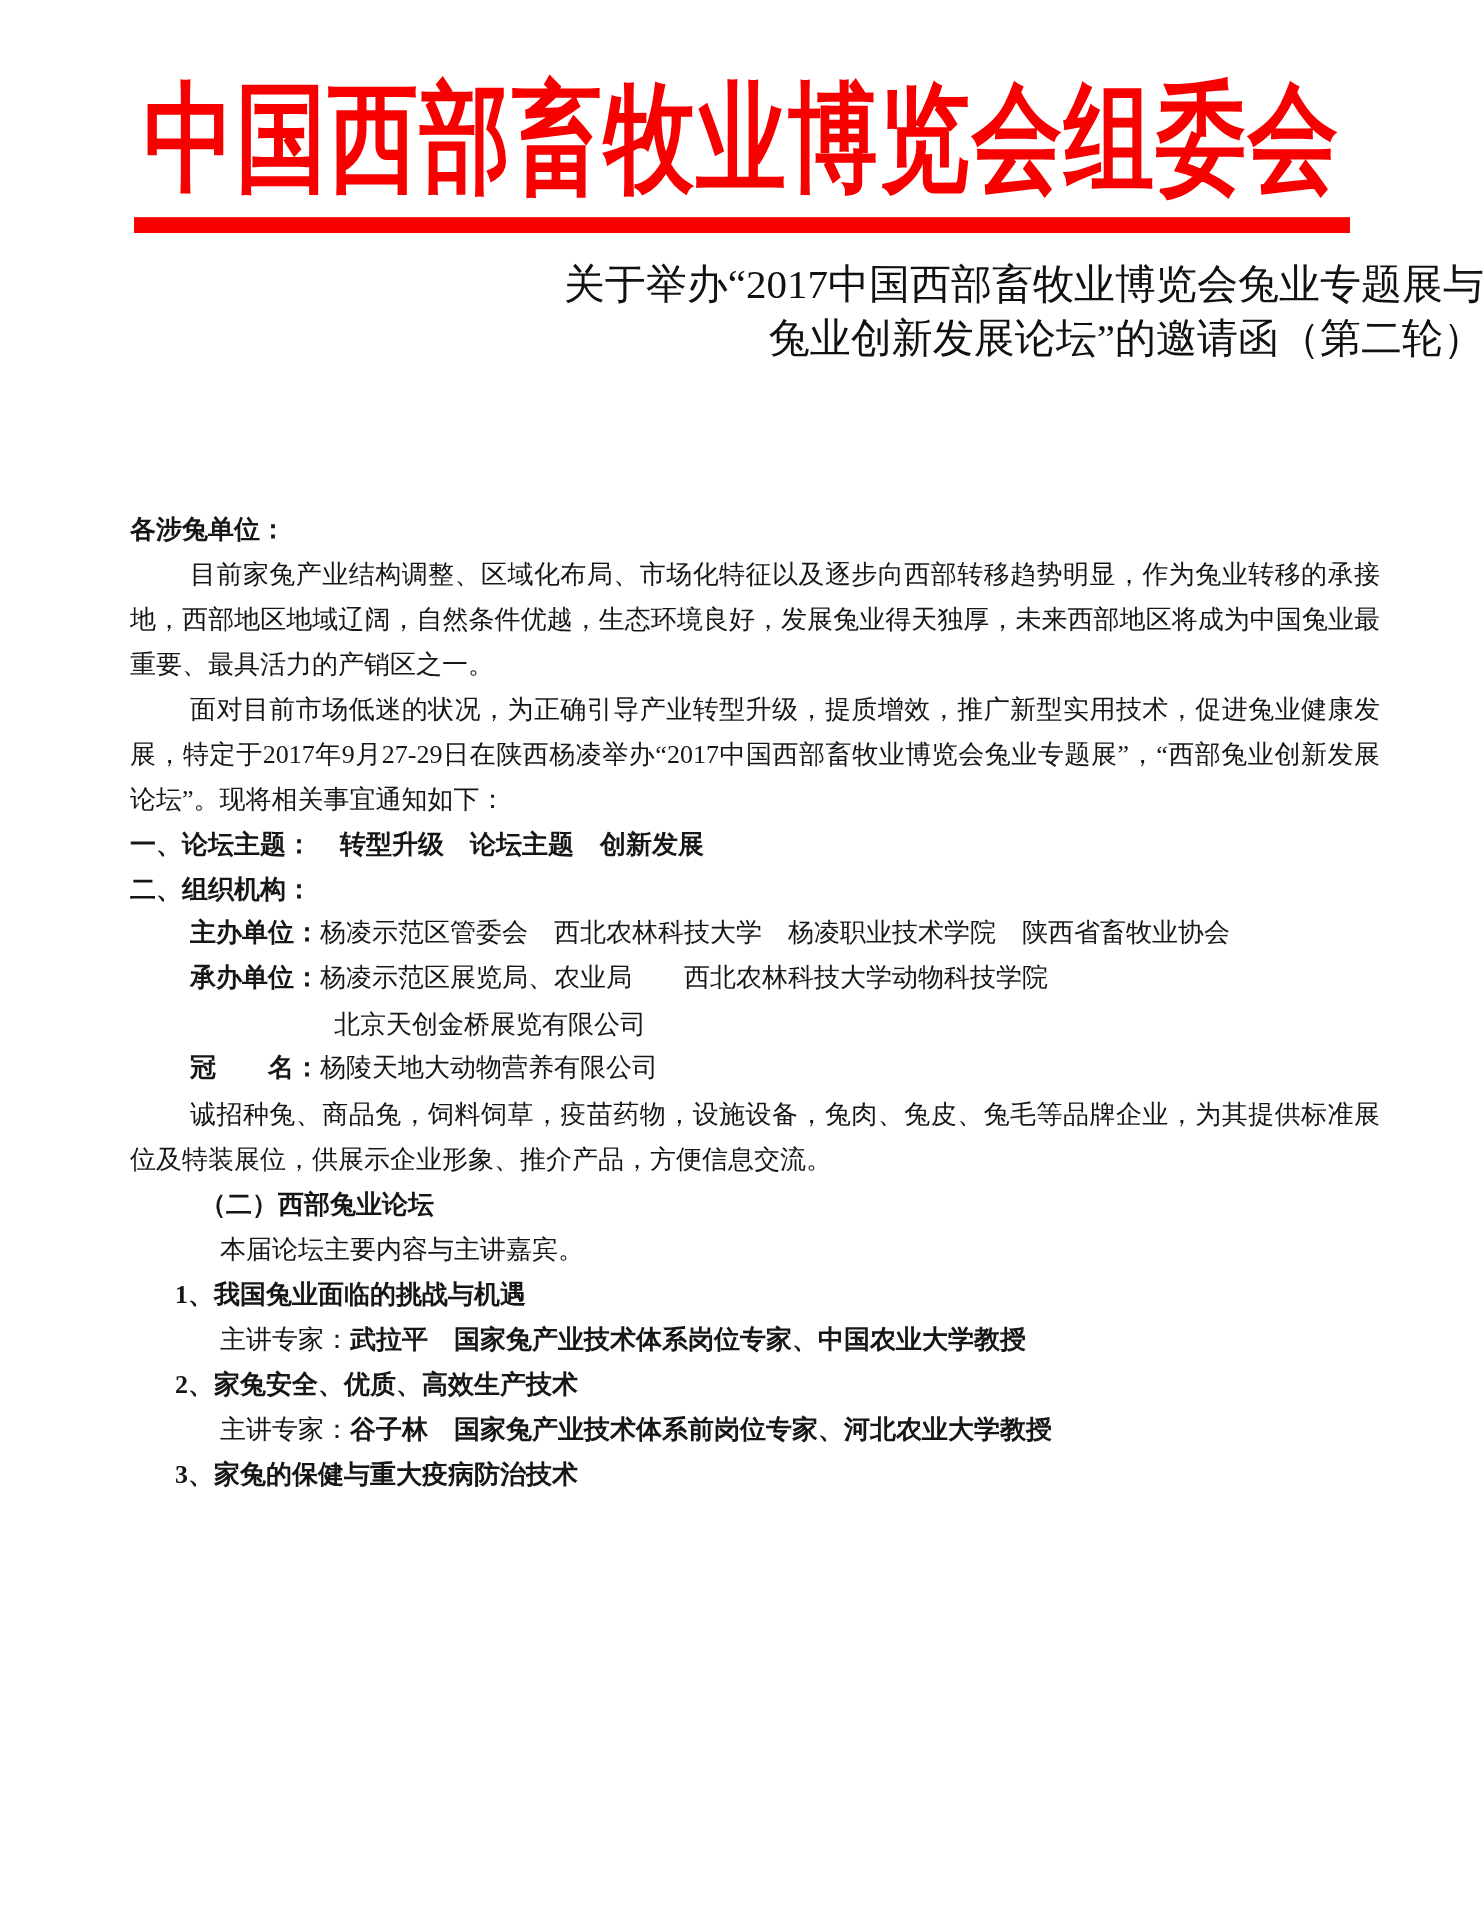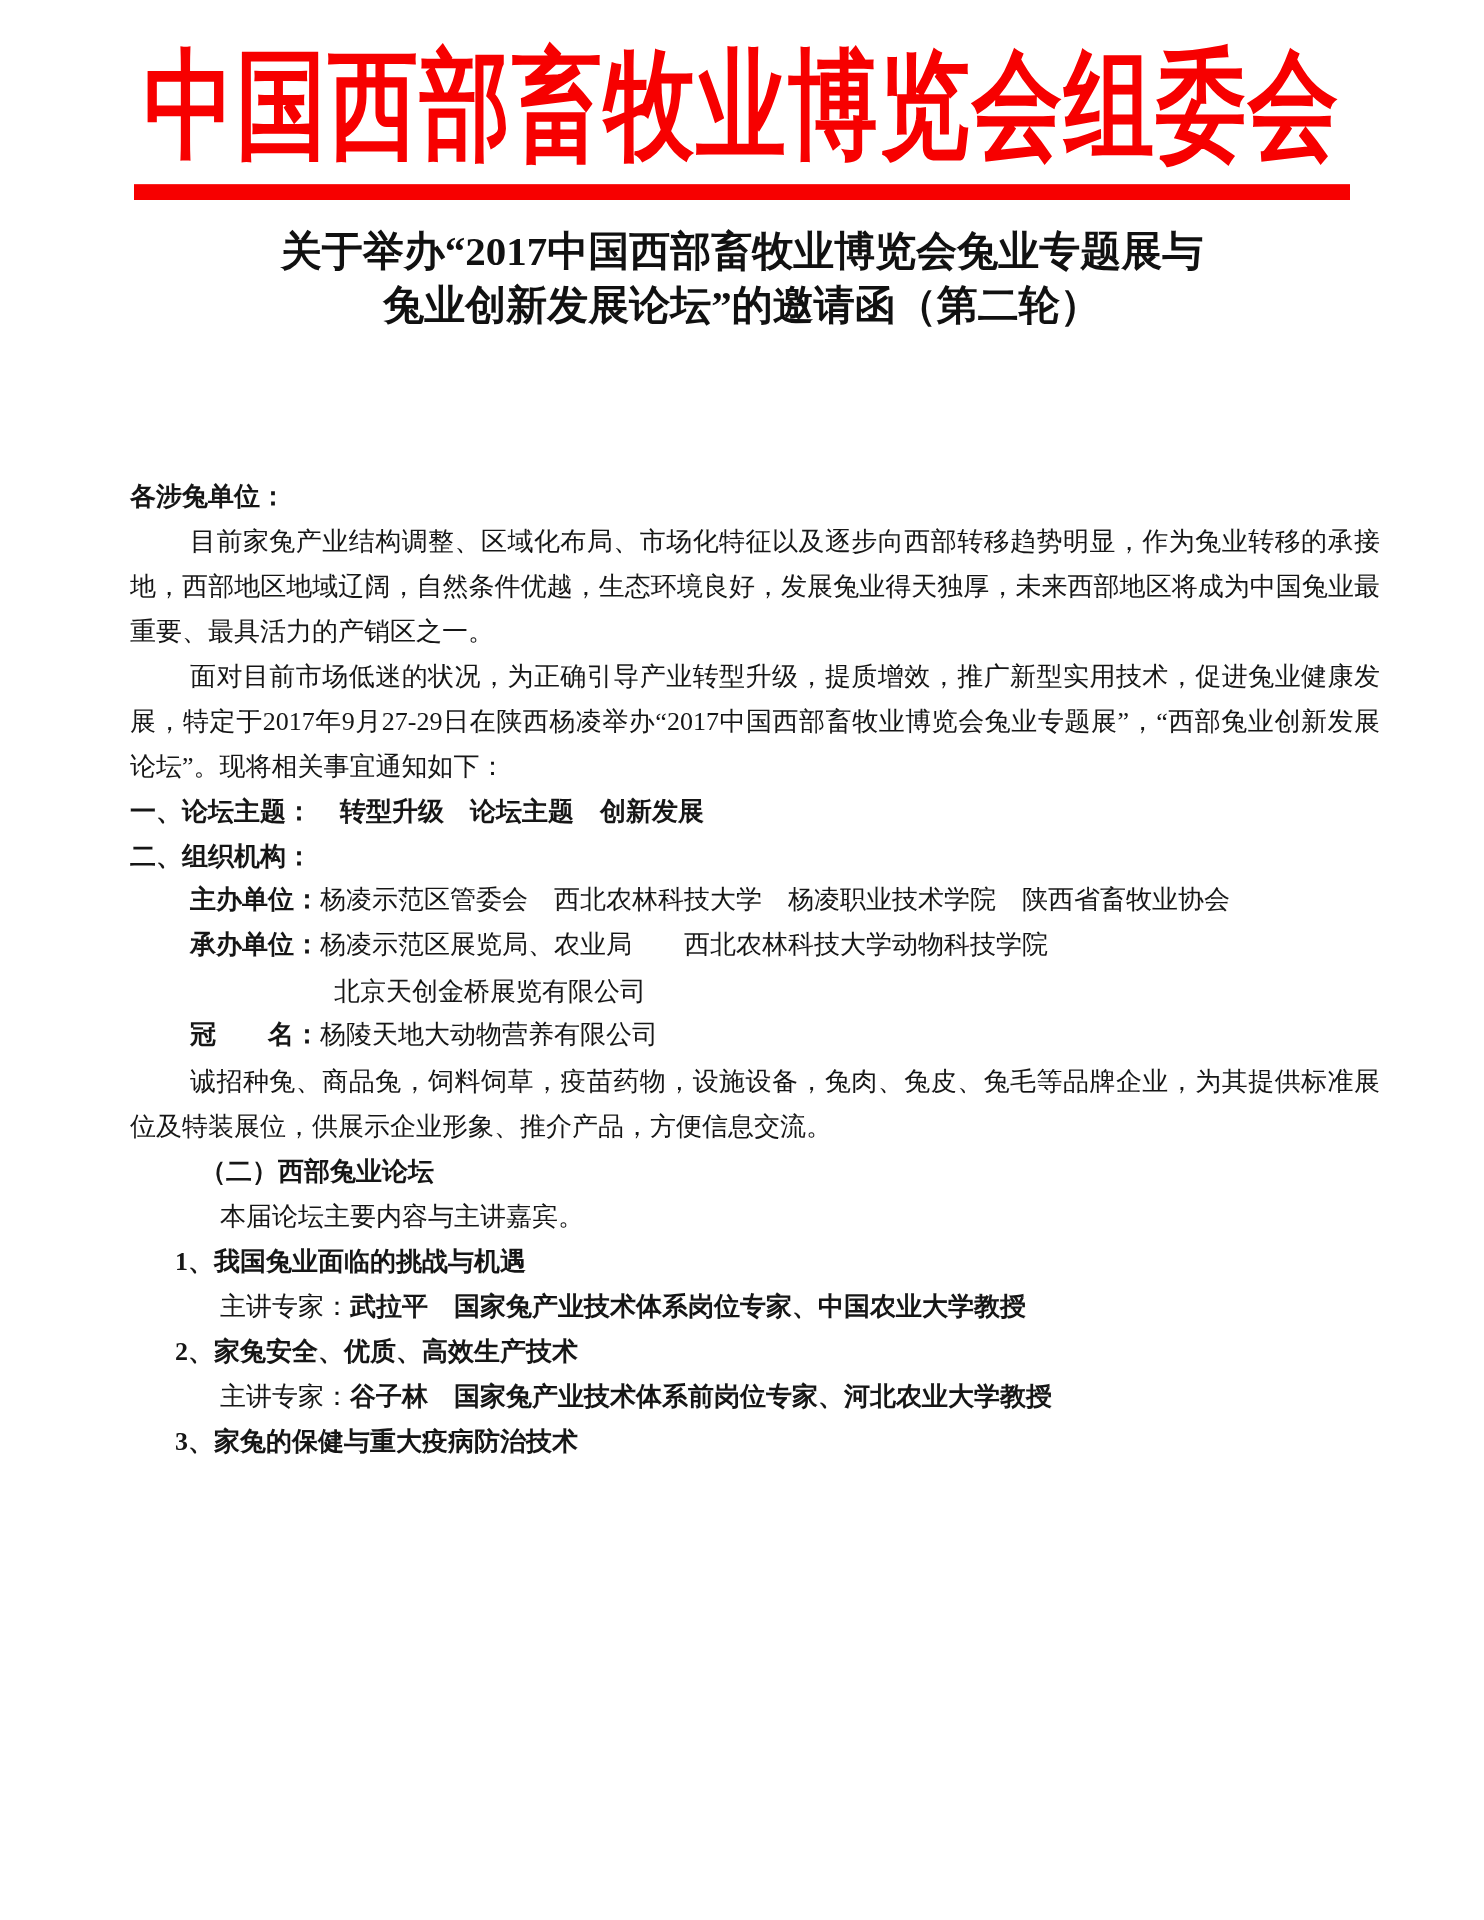--- a/index.html
+++ b/index.html
@@ -12,41 +12,41 @@
     width: 1484px;
     height: 1920px;
     background: #ffffff;
     overflow: hidden;
     font-family: "Liberation Serif", "DejaVu Serif", serif;
     color: #161616;
   }
   
   .letterhead {
     text-align: center;
-    padding-top: 84px;
+    padding-top: 117px;
   }
   .letterhead-text {
     display: inline-block;
     color: var(--red, #f70000);
     font-weight: bold;
     font-size: 90px;
     line-height: 1.0;
     letter-spacing: 2px;
     white-space: nowrap;
     padding: 0 10px 14px 10px;
     border-bottom: 12px solid var(--red, #f70000);
     transform: scaleY(1.32);
     transform-origin: 50% 100%;
   }
   
   .doc-title {
     margin: 24px 0 0 0;
-    text-align: center;
+    text-align: right;
     font-size: 41px;
-    font-weight: bold;
+    font-weight: normal;
     line-height: 54px;
     color: #111;
   }
   .tline { display: block; }
   
   .body-text {
     margin: 142px 104px 0 130px;
     font-size: 26px;
     line-height: 45px;
     text-align: justify;

